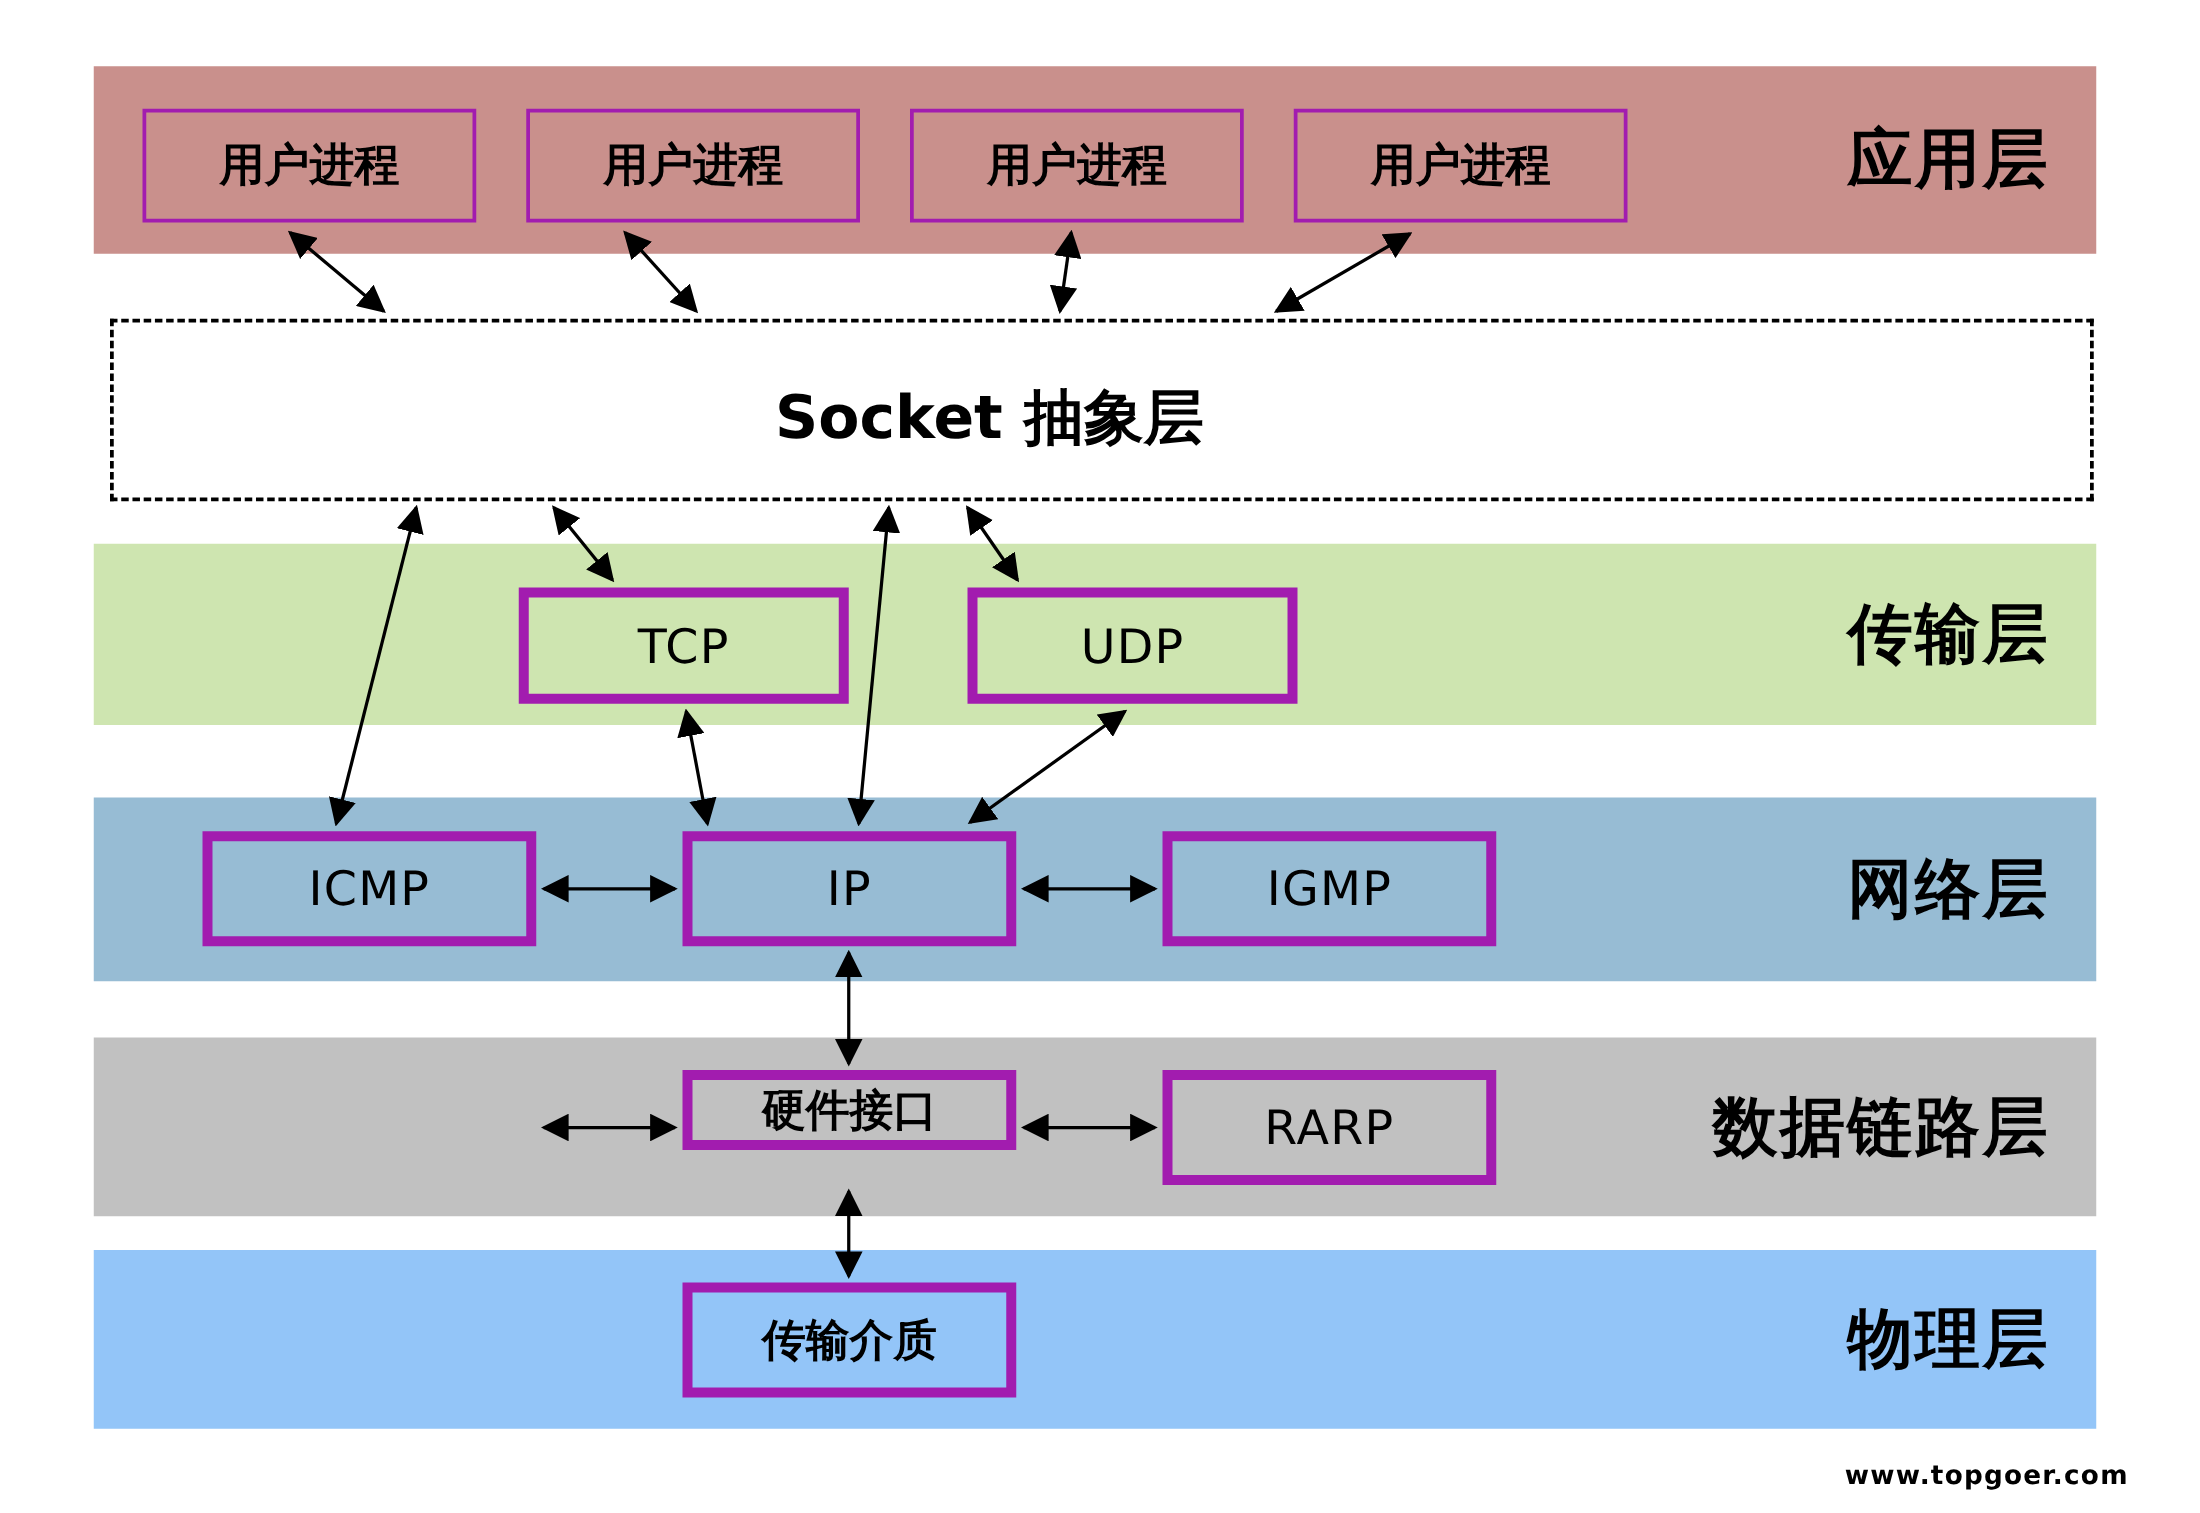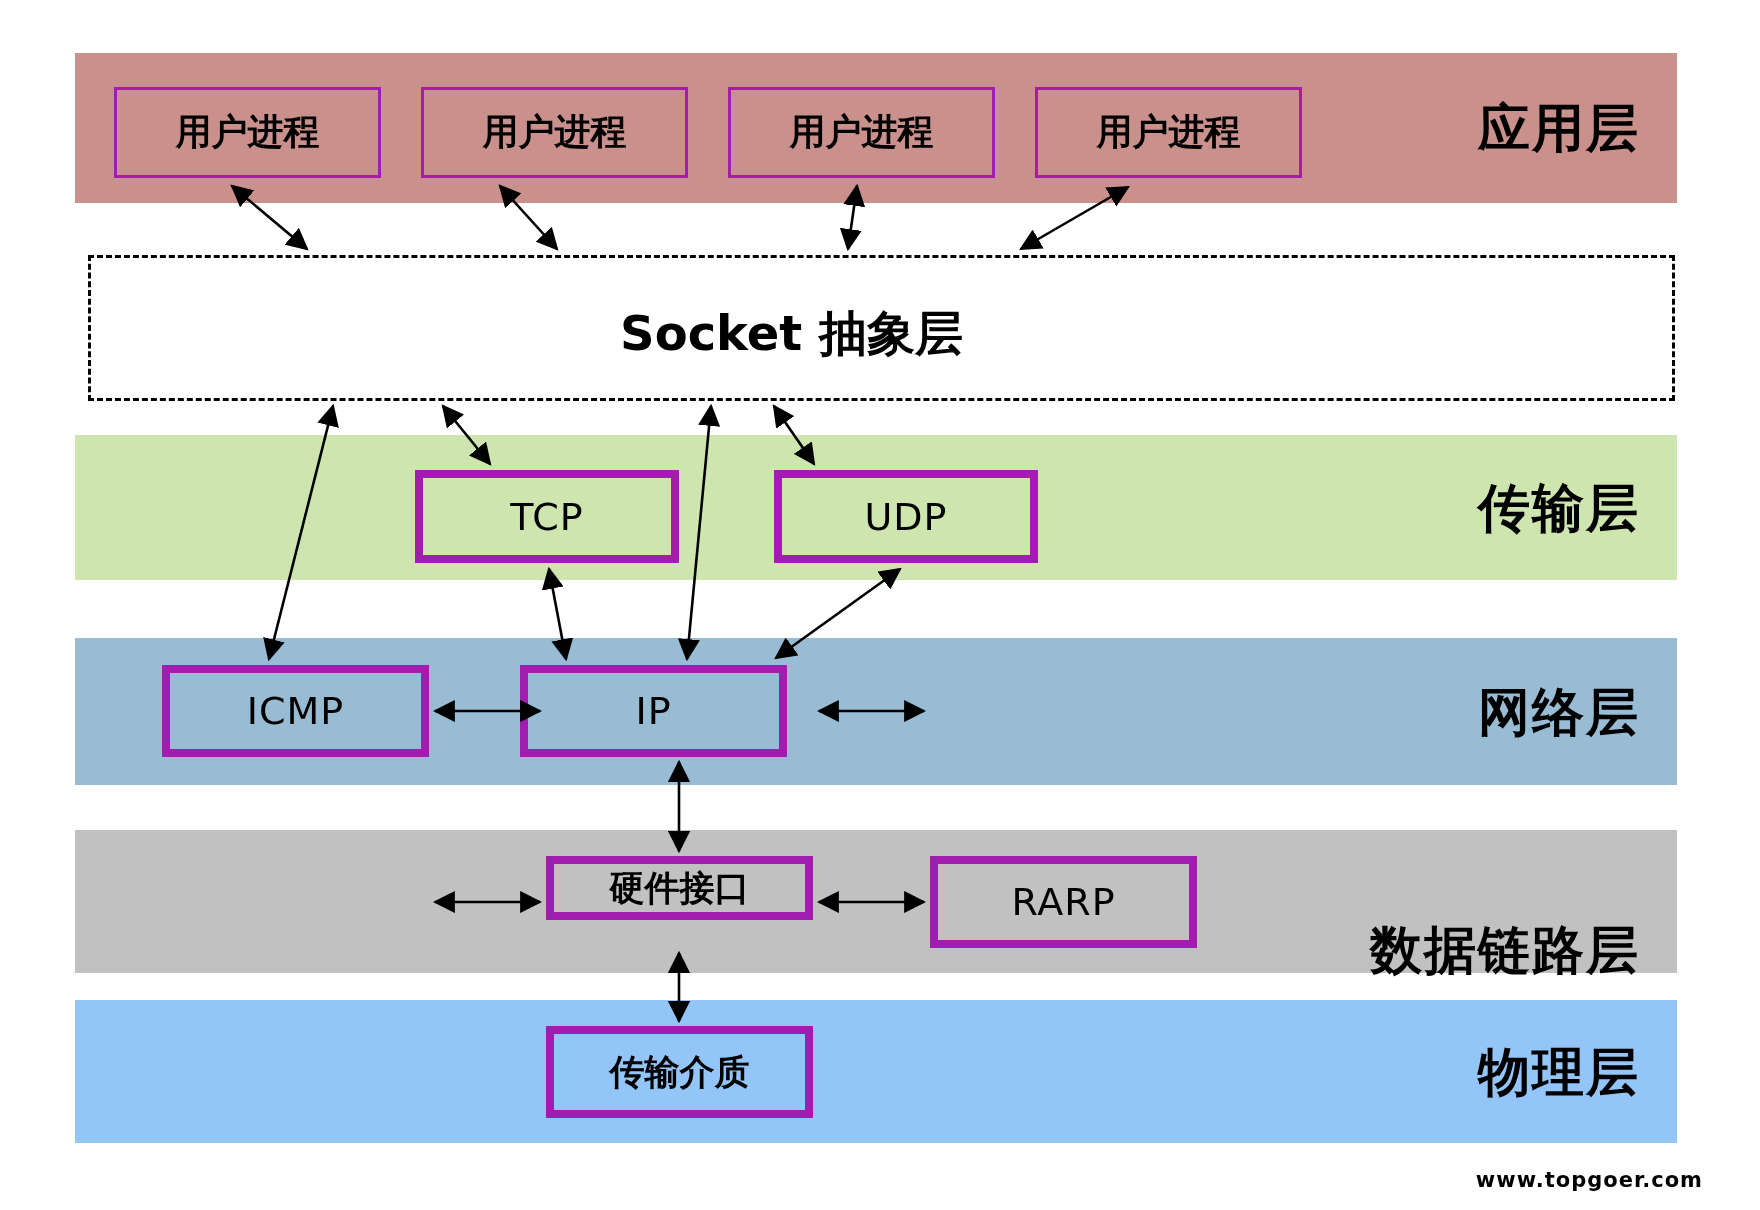--- a/index.html
+++ b/index.html
@@ -28,37 +28,38 @@
 
   <div class="band" style="top: 53px; height: 150px; background-color: rgb(201, 144, 140);"></div>
   <div class="band" style="top: 435px; height: 145px; background-color: rgb(206, 229, 176);"></div>
   <div class="band" style="top: 638px; height: 147px; background-color: rgb(151, 188, 212);"></div>
   <div class="band" style="top: 830px; height: 143px; background-color: rgb(193, 193, 193);"></div>
   <div class="band" style="top: 1000px; height: 143px; background-color: rgb(147, 197, 248);"></div>
 
   <div class="layer-label" style="top:102px;">应用层</div>
   <div class="layer-label" style="top:482px;">传输层</div>
   <div class="layer-label" style="top:686px;">网络层</div>
-  <div class="layer-label" style="top:876px;margin-top:48px;">数据链路层</div>
+  <div class="layer-label" style="top:876px;">数据链路层</div>
   <div class="layer-label" style="top:1046px;">物理层</div>
 
   <div id="socket-box">
     <span id="socket-label">Socket 抽象层</span>
   </div>
 
   <div class="pbox thick" style="left:114px;top:87px;width:267px;height:91px;">用户进程</div>
   <div class="pbox thick" style="left:421px;top:87px;width:267px;height:91px;">用户进程</div>
   <div class="pbox thick" style="left:728px;top:87px;width:267px;height:91px;">用户进程</div>
   <div class="pbox thick" style="left:1035px;top:87px;width:267px;height:91px;">用户进程</div>
 
   <div class="pbox latin" style="left:415px;top:470px;width:264px;height:93px;">TCP</div>
   <div class="pbox latin" style="left:162px;top:665px;width:267px;height:92px;">ICMP</div>
 
   <div class="pbox latin" style="left:774px;top:470px;width:264px;height:93px;">UDP</div>
-  <div class="pbox latin" style="left:520px;top:665px;width:267px;height:92px;">IP</div>
+  <div class="pbox latin" style="left:546px;top:665px;width:267px;height:92px;">IP</div>
+  <div class="pbox latin" style="left:930px;top:665px;width:267px;height:92px;">IGMP</div>
 
   <div class="pbox" style="left:546px;top:856px;width:267px;height:64px;">硬件接口</div>
   <div class="pbox latin" style="left:930px;top:856px;width:267px;height:92px;">RARP</div>
 
   <div class="pbox" style="left:546px;top:1026px;width:267px;height:92px;">传输介质</div>
 
   <svg id="arrows" viewBox="0 0 1760 1210" xmlns="http://www.w3.org/2000/svg">
     <defs>
       <marker id="ah" viewBox="0 0 10 10" refX="9" refY="5" markerWidth="8.5" markerHeight="8.5" orient="auto-start-reverse">
         <path d="M0,0 L10,5 L0,10 z" fill="#000"></path>

